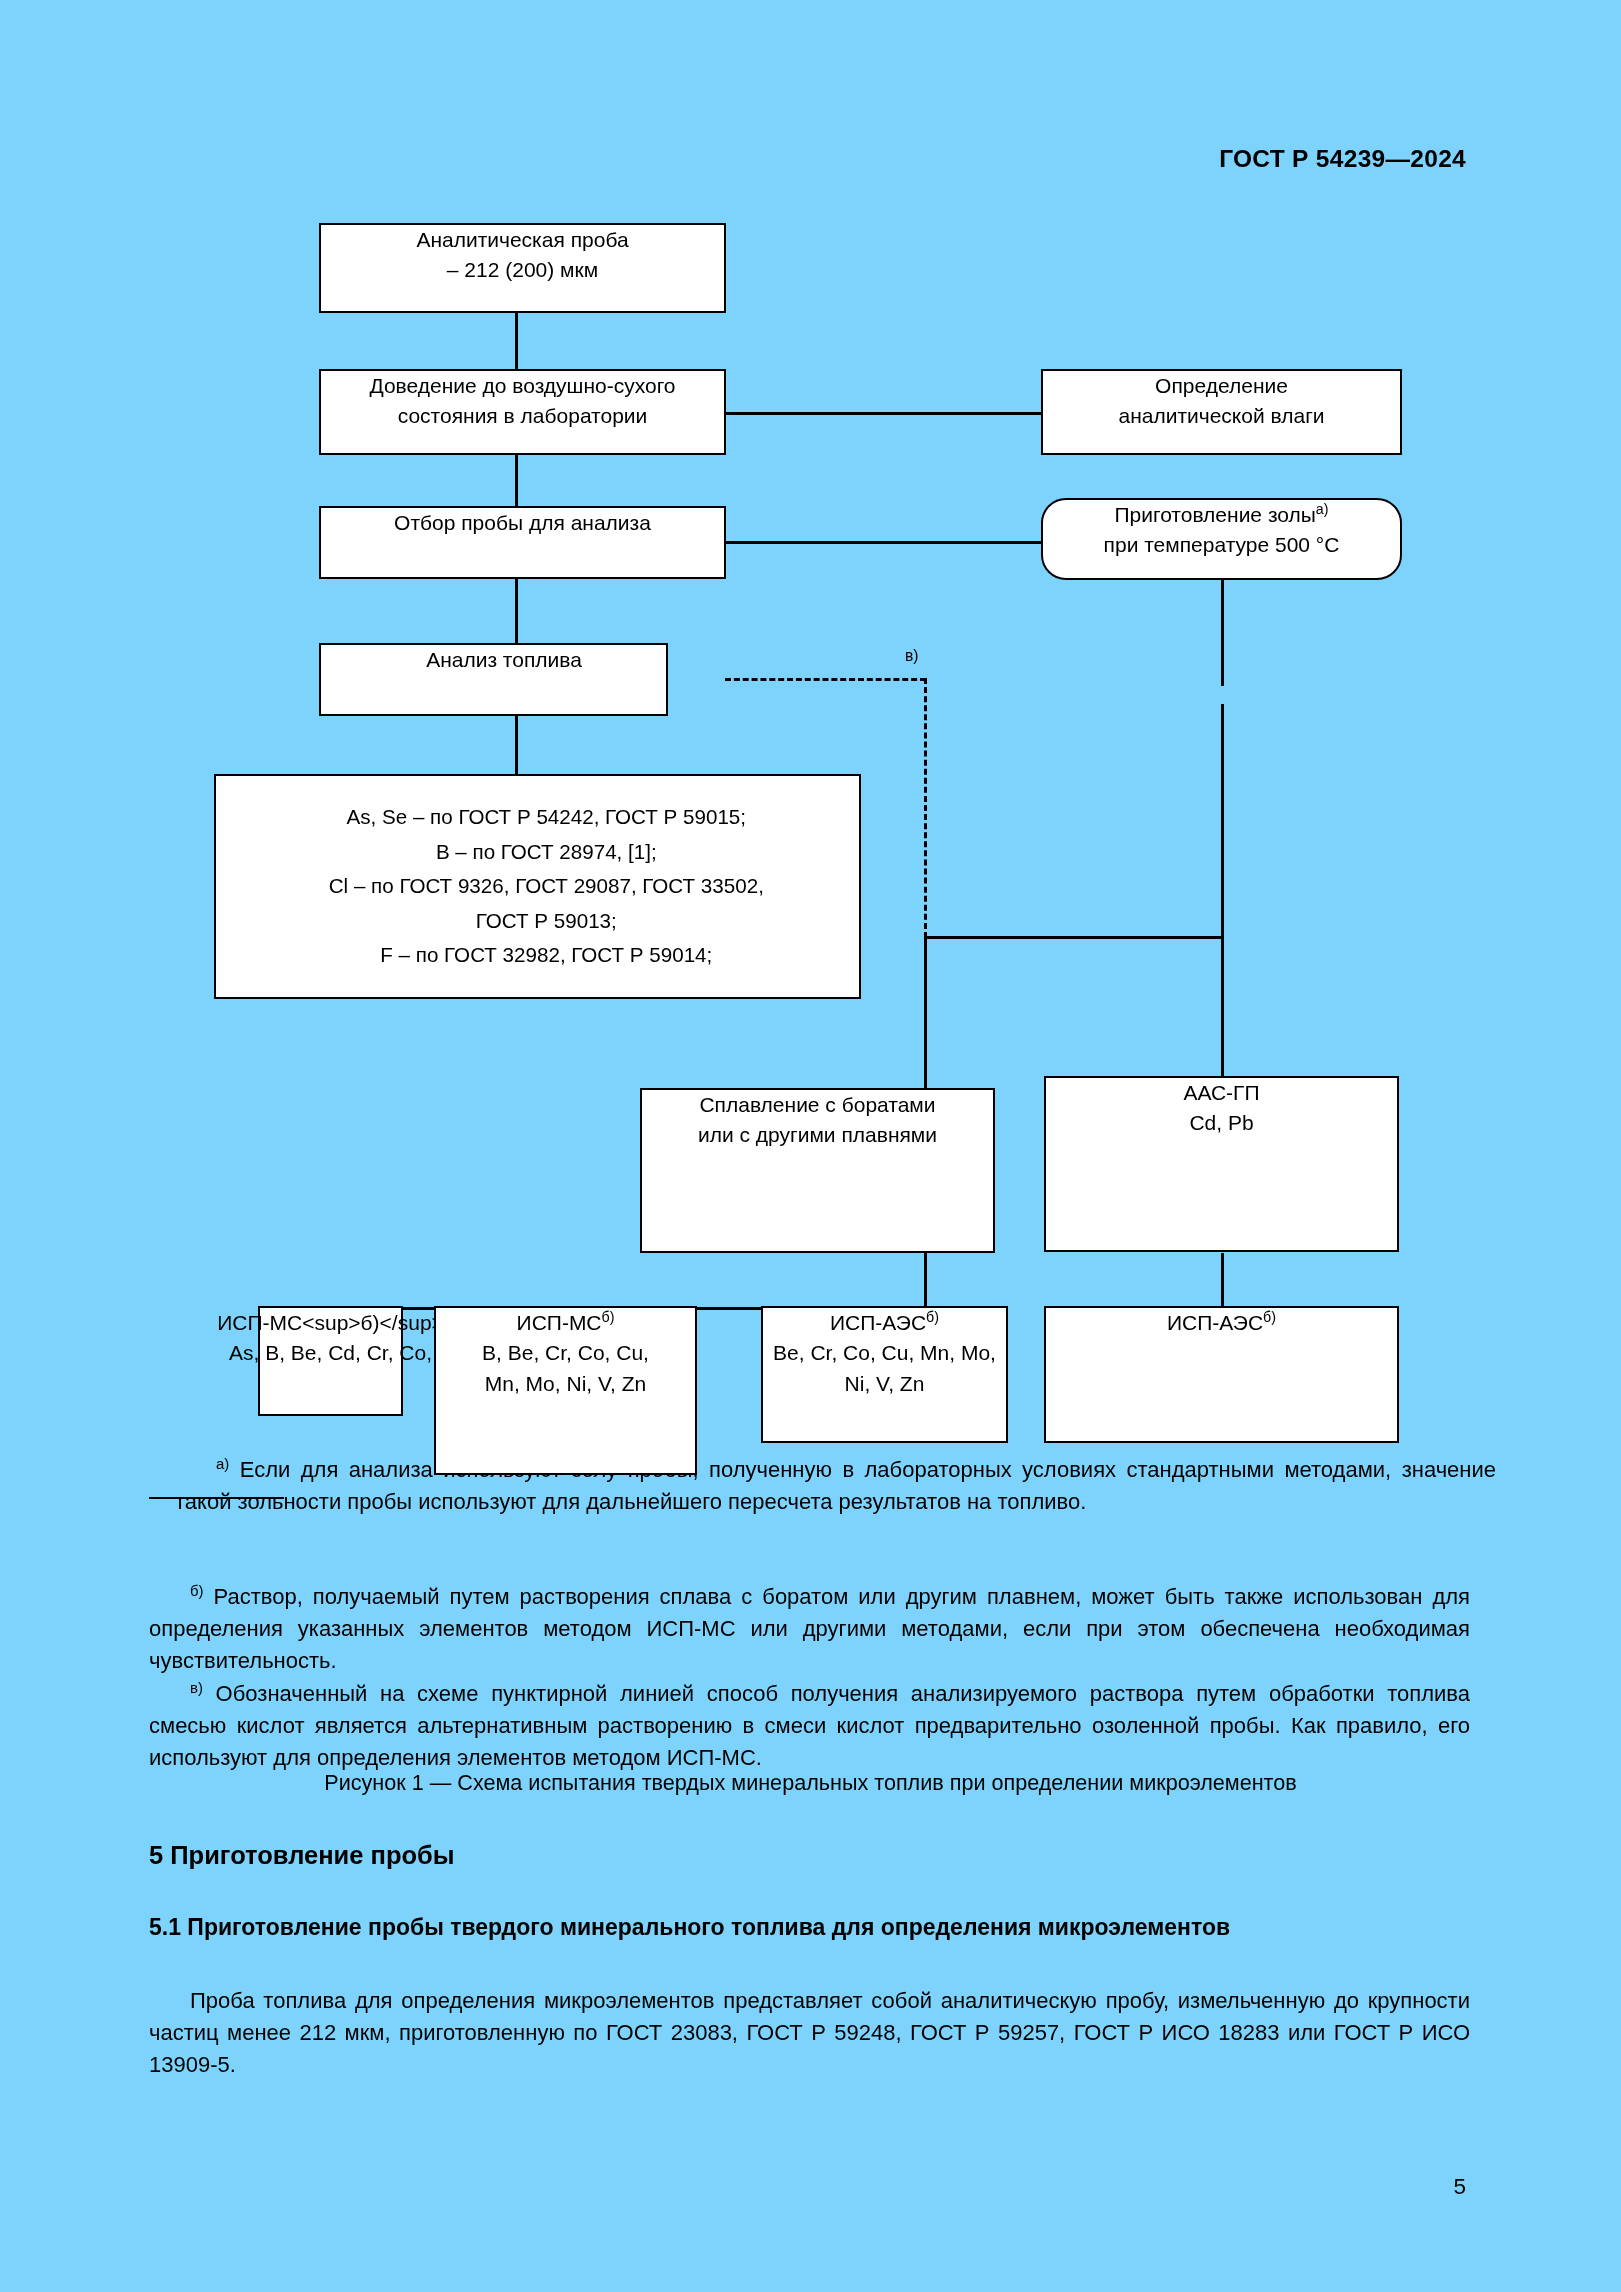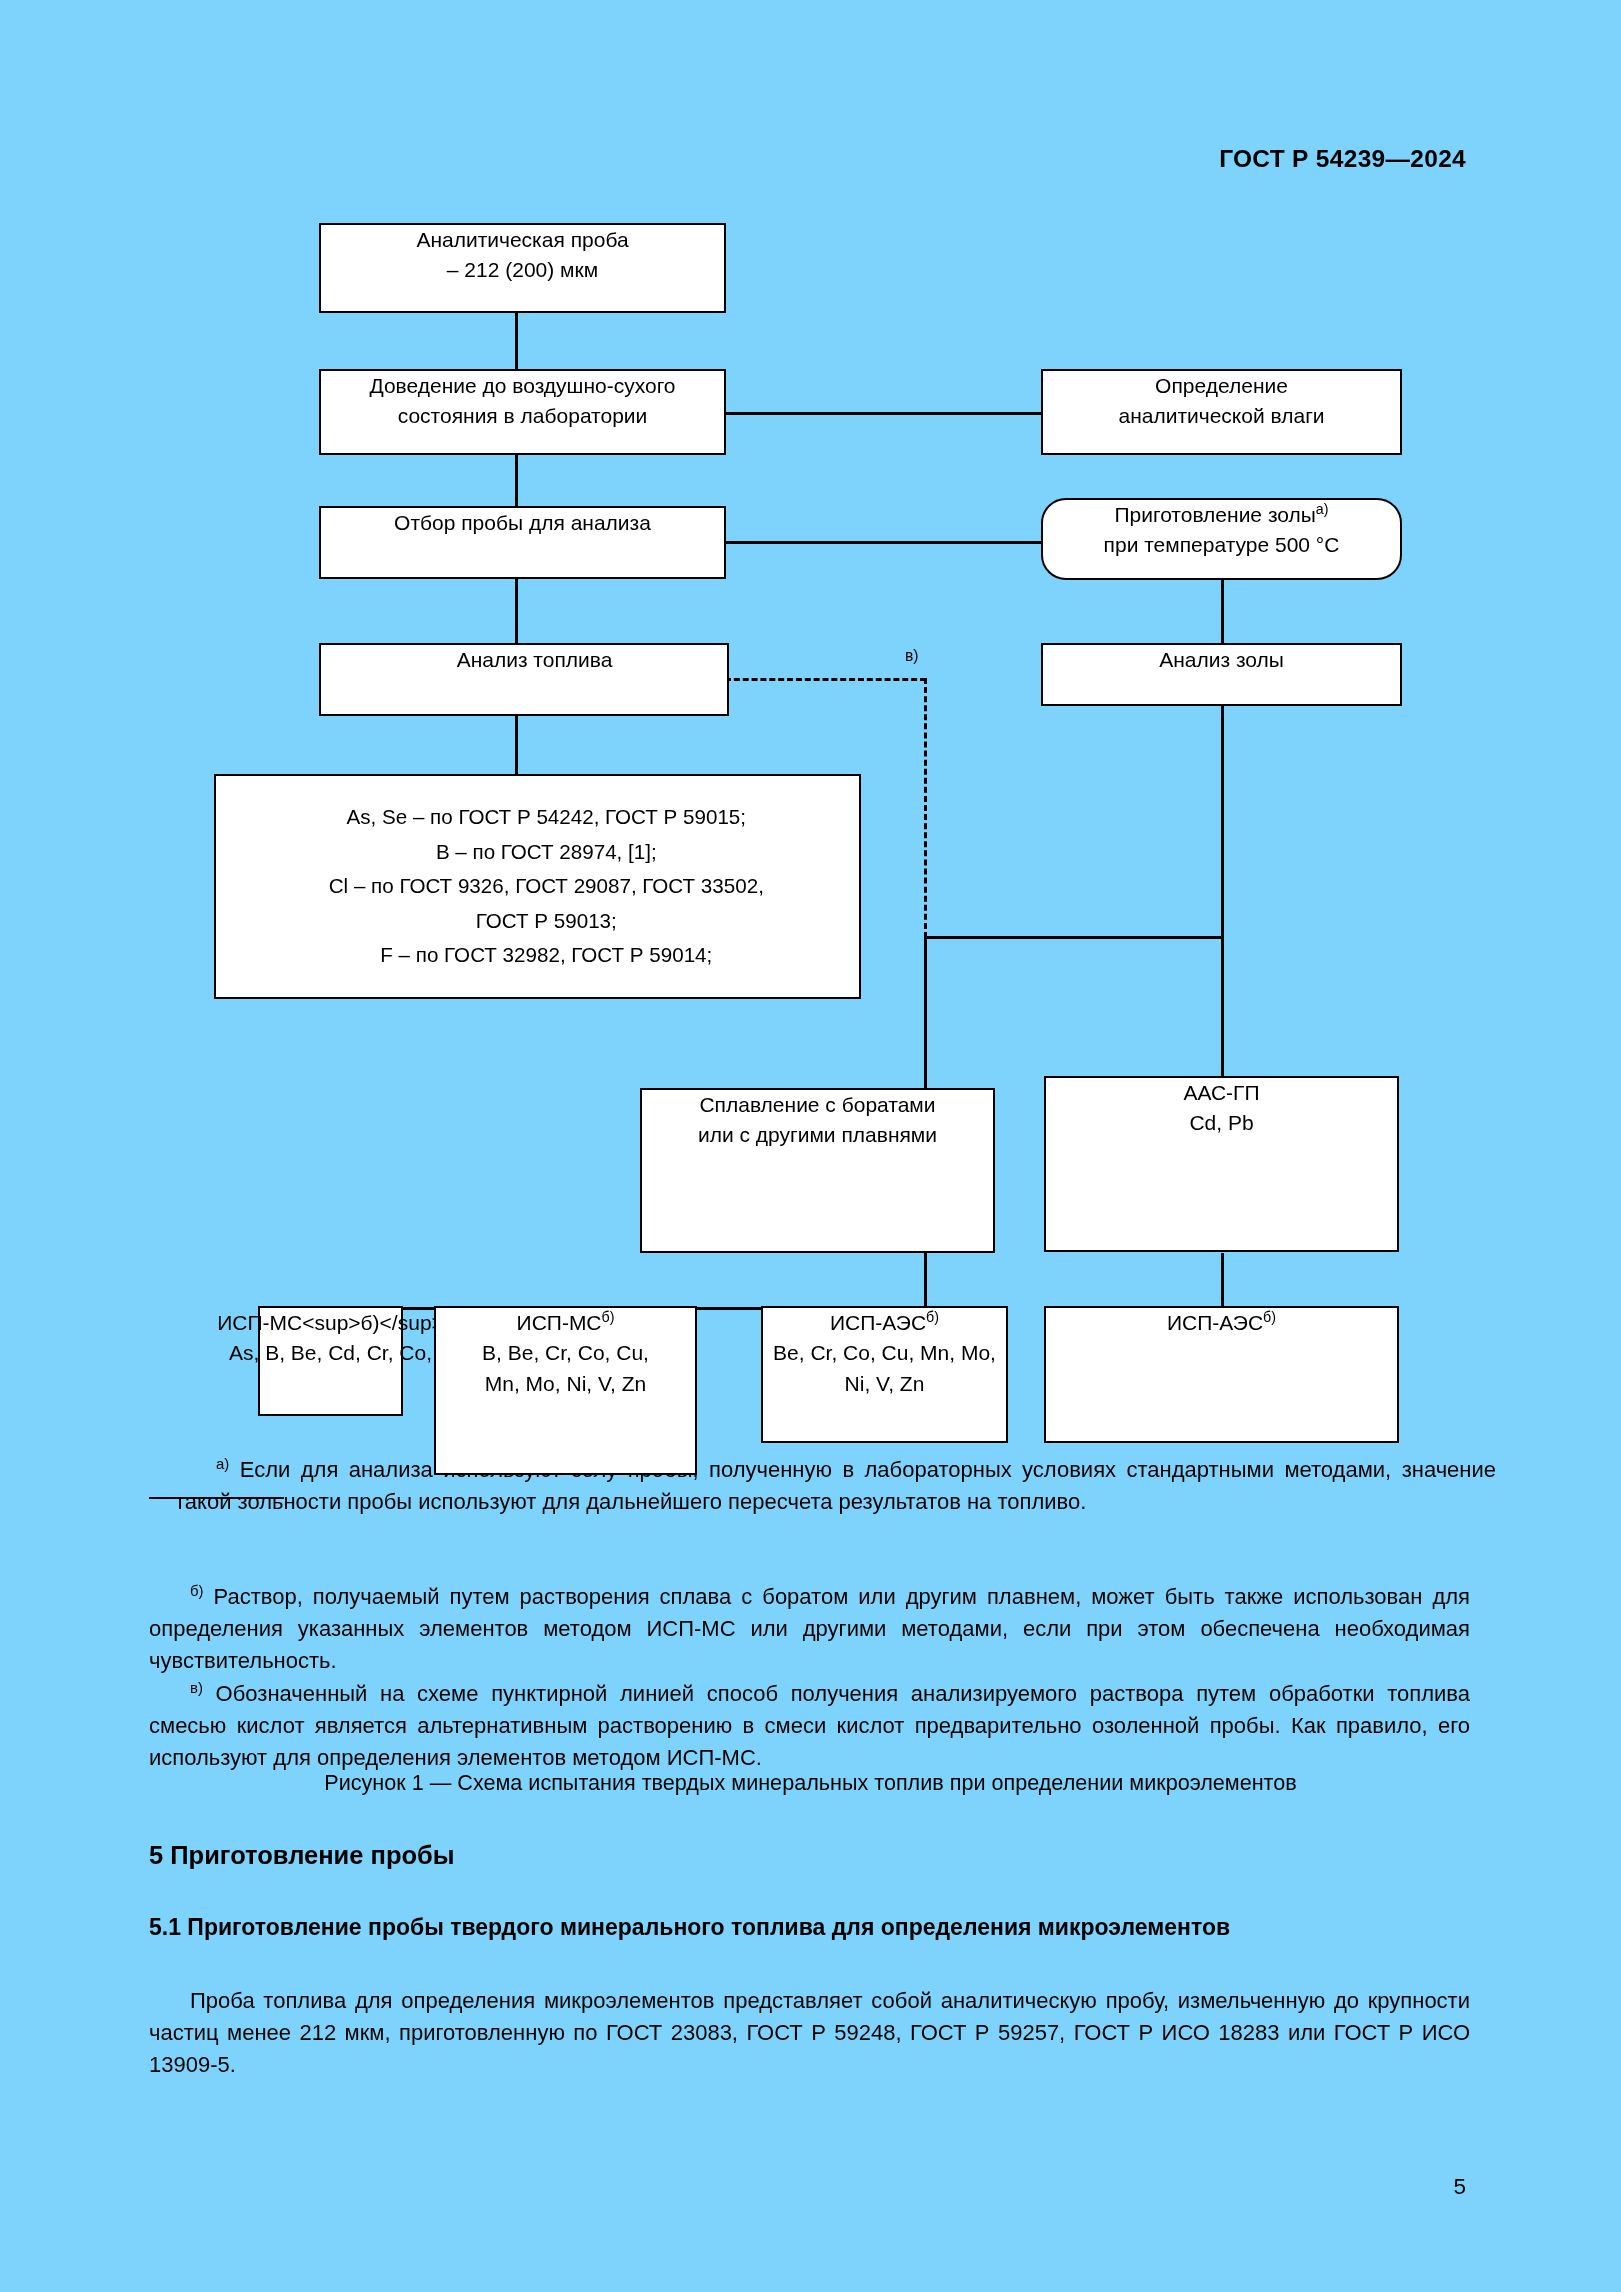--- a/index.html
+++ b/index.html
@@ -199,27 +199,24 @@
 
     <div class="node" style="left:319px; top:506px; width:407px; height:73px;">
       <span class="ln">Отбор пробы для анализа</span>
     </div>
 
     <div class="node" style="left:1041px; top:498px; width:361px; height:82px;border-radius:25px;">
       <span class="ln"><span>Приготовление золы</span><sup>а)</sup></span>
       <span class="ln">при температуре 500&nbsp;°C</span>
     </div>
 
-    <div class="node" style="left:319px; top:643px; width:410px; height:73px;padding-left:21px;">
+    <div class="node" style="left:319px; top:643px; width:349px; height:73px;padding-left:21px;">
       <span class="ln">Анализ топлива</span>
     </div>
 
-    <div class="node" style="left:1041px; top:643px; width:361px; height:63px;">
-      <span class="ln">Анализ золы</span>
-    </div>
 
     <div class="node left-align" style="left:214px; top:774px; width:647px; height:225px; font-size:20.6px;">
       <span class="ln">As, Se – по ГОСТ Р 54242, ГОСТ Р 59015;</span>
       <span class="ln">B – по ГОСТ 28974, [1];</span>
       <span class="ln">Cl – по ГОСТ 9326, ГОСТ 29087, ГОСТ 33502,</span>
       <span class="ln">ГОСТ Р 59013;</span>
       <span class="ln">F – по ГОСТ 32982, ГОСТ Р 59014;</span>
     </div>
 
     <div class="node" style="left:640px; top:1088px; width:355px; height:165px;">

